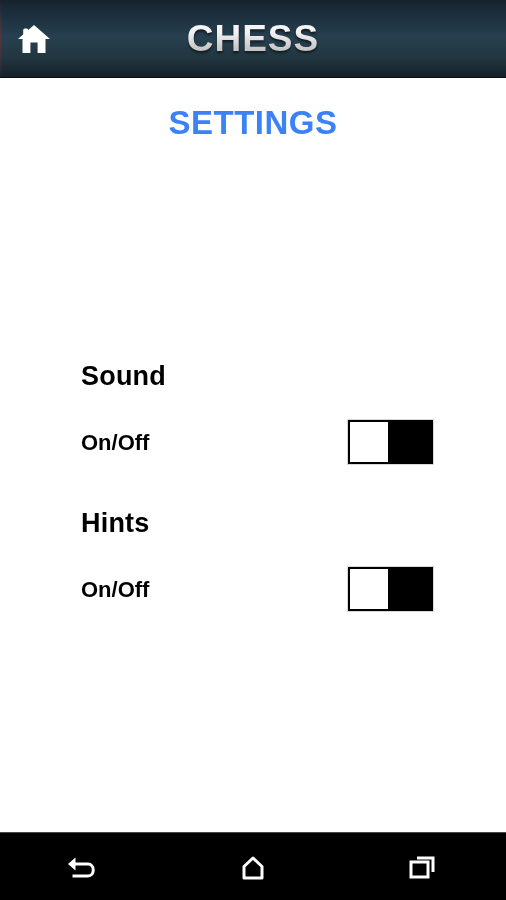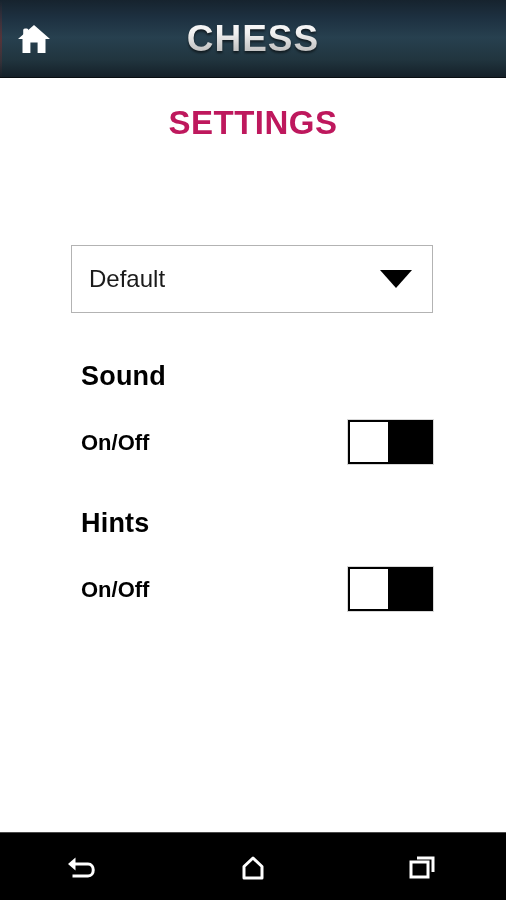--- a/index.html
+++ b/index.html
@@ -88,21 +88,21 @@
   }
 
   .page-title {
     position: absolute;
     left: 0;
     top: 26px;
     width: 506px;
     text-align: center;
     font-size: 33px;
     font-weight: bold;
-    color: #be185d;
+    color: #3b82f6;
     letter-spacing: 0.5px;
   }
 
   .section-heading {
     position: absolute;
     left: 70px;
     font-size: 27px;
     font-weight: bold;
     color: #000000;
     letter-spacing: 0.2px;
@@ -221,24 +221,20 @@
       </span>
     </div>
     <div class="app-title">CHESS</div>
   </div>
 
   <div class="content">
 
     <div class="page-title">SETTINGS</div>
 
 
-    <div class="select-box">
-      <div class="select-value">Default</div>
-      <div class="select-arrow"></div>
-    </div>
 
     <div class="section-heading heading-sound">Sound</div>
 
     <div class="toggle-row row-sound">
       <div class="toggle-label">On/Off</div>
       <div class="toggle-switch">
         <div class="toggle-thumb"></div>
       </div>
     </div>
 

